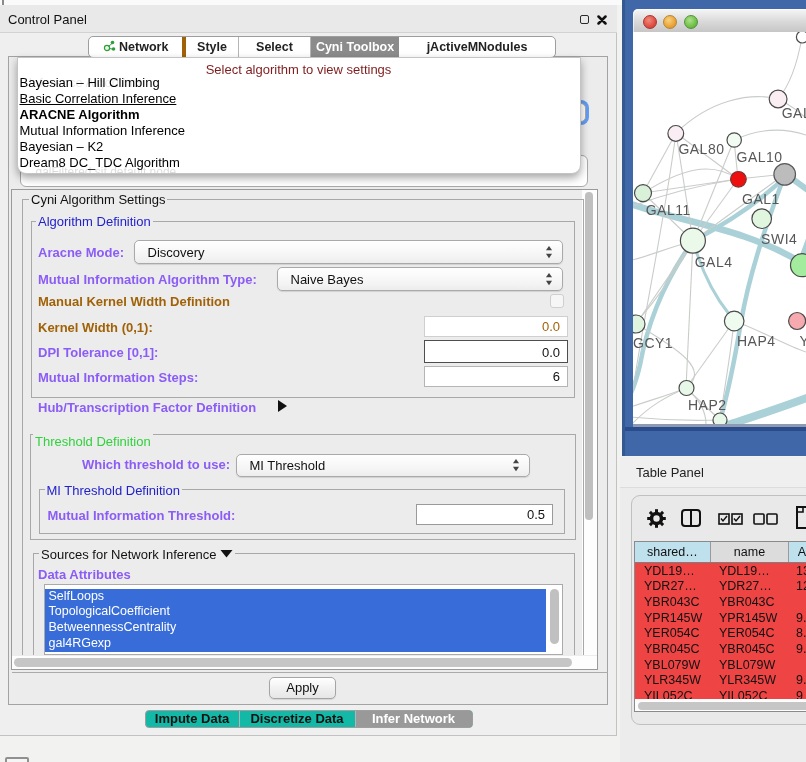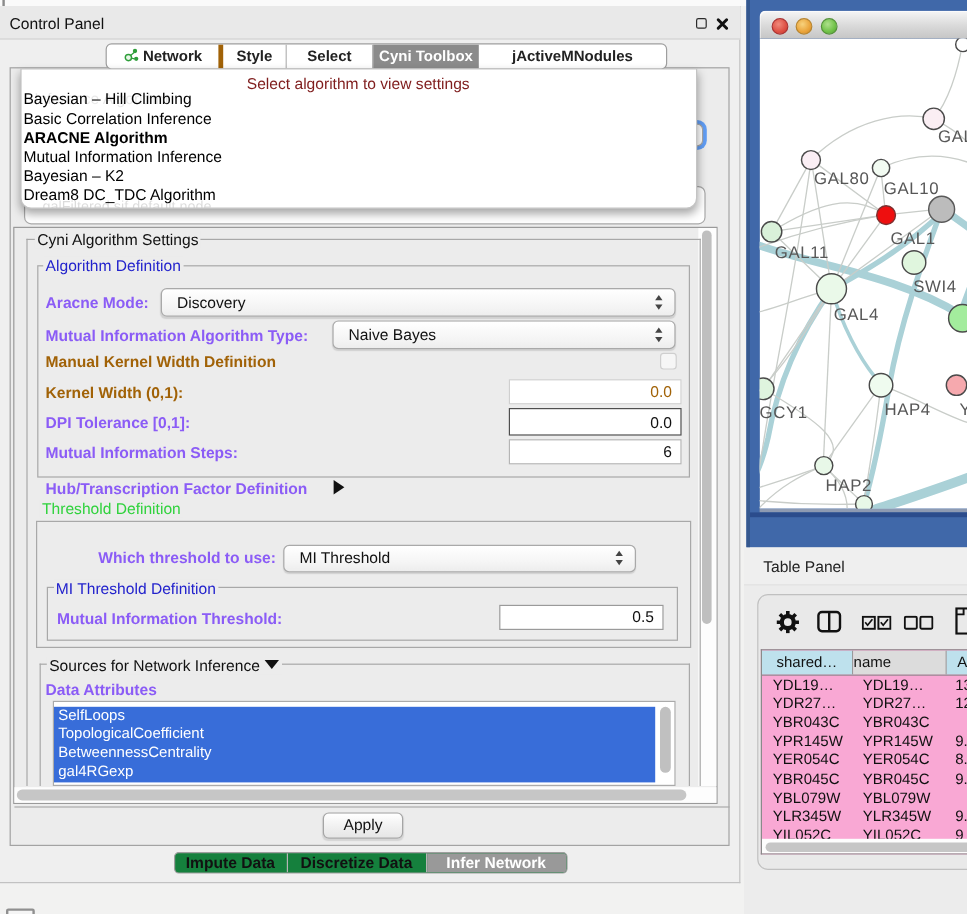--- a/index.html
+++ b/index.html
@@ -97,21 +97,21 @@
 <div class="fld" style="left:424px;top:365.5px;width:144px;height:21.5px;border:1px solid #b5b5b5;box-sizing:border-box;">
     <span>6</span>
   </div>
 
 <div class="lbl" style="left:38px;top:400px;">Hub/Transcription Factor Definition</div>
 <svg class="abs" style="left:276px;top:399px;" width="12" height="14" viewBox="0 0 12 14">
     <path d="M2 1 L11 7 L2 13 Z" fill="#111"></path>
   </svg>
 
 <div class="etch" style="left:29.5px;top:434px;width:544px;height:104px;"></div>
-<div class="gtitle" style="left:33px;top:416px;color:#2fd23c;">Threshold Definition</div>
+<div class="gtitle" style="left:33px;top:434px;color:#2fd23c;">Threshold Definition</div>
 
 <div class="lbl" style="left:0;width:230px;top:457px;text-align:right;">Which threshold to use:</div>
 <div class="combo" style="left:235.5px;top:453.5px;width:292px;height:21.5px;">
     <span class="tx">MI Threshold</span>
   <svg class="arr" width="9" height="16" viewBox="0 0 9 16">
       <path d="M4.5 1 L8 6 H1 Z" fill="#444"></path>
       <path d="M4.5 15 L1 10 H8 Z" fill="#444"></path>
     </svg>
   </div>
 
@@ -129,35 +129,35 @@
     </svg></div>
 <div class="lbl" style="left:38px;top:567px;">Data Attributes</div>
 
 <div class="abs" style="left:44px;top:583.5px;width:518.5px;height:71px;background:#fff;border:1px solid #aaa;box-sizing:border-box;"></div>
 <div class="abs" style="left:45px;top:588.5px;width:501px;height:63px;background:#386dd9;color:#fff;font-size:12.5px;line-height:15.7px;padding-left:3.5px;box-sizing:border-box;overflow:hidden;">SelfLoops<br>TopologicalCoefficient<br>BetweennessCentrality<br>gal4RGexp</div>
 <div class="abs" style="left:549.5px;top:588.5px;width:9px;height:55px;background:#c0c0c0;border-radius:4.5px;"></div>
 
 <div class="abs" style="left:11.5px;top:671.5px;width:596px;height:1px;background:#aaa;"></div>
 <div class="abs" style="left:269px;top:677px;width:67px;height:21.5px;background:linear-gradient(#ffffff,#efefef 60%,#e6e6e6);border:1px solid #a5a5a5;border-radius:5px;box-sizing:border-box;text-align:center;font-size:13px;line-height:20px;color:#111;box-shadow:0 1px 1px rgba(0,0,0,0.1);">Apply</div>
 
-<div class="abs" style="left:144.5px;top:710px;height:16px;background:#15803d;border:1px solid #9e9e9e;border-radius:4px;display:flex;font-size:13px;font-weight:bold;color:#111;line-height:16px;overflow:hidden;justify-content:space-between;">
+<div class="abs" style="left:144.5px;top:710px;height:16px;background:#14b8a6;border:1px solid #9e9e9e;border-radius:4px;display:flex;font-size:13px;font-weight:bold;color:#111;line-height:16px;overflow:hidden;justify-content:space-between;">
   <div style="width:93px;text-align:center;border-right:1px solid #b5b5b5;">Impute Data</div>
   <div style="width:115px;text-align:center;border-right:1px solid #b5b5b5;">Discretize Data</div>
   <div style="width:116px;text-align:center;background:#999;color:#fff;">Infer Network</div>
 </div>
 
 <div class="abs" style="left:5px;top:757px;width:20px;height:10px;background:#f5f5f5;border:2px solid #909090;border-radius:2px;"></div>
 
 <div class="abs" id="popup" style="left:16.5px;top:57px;width:564px;height:117px;background:#fff;border:1px solid #c4c4c4;border-radius:0 0 9px 9px;box-shadow:0 4px 8px rgba(0,0,0,0.35);box-sizing:border-box;overflow:hidden;">
   <div style="position:absolute;left:0;top:4px;width:100%;text-align:center;font-size:13px;color:#7f1d1d;">Select algorithm to view settings</div>
   <div style="position:absolute;left:11px;top:17px;font-weight:normal;font-size:13px;color:rgba(0,0,0,0.09);">Inference Algorithm</div>
   <div style="position:absolute;left:18px;top:107px;font-size:12px;color:rgba(0,0,0,0.14);">galFiltered.sif default node</div>
   <div style="position:absolute;left:0px;top:16.5px;font-size:13px;color:#000;line-height:16.1px;padding-left:0;">
     <div style="padding-left:2px;">Bayesian – Hill Climbing</div>
-    <div style="padding-left:2px;">Basic Correlation Inference</div>
+    <div style="padding-left:2px;text-decoration:underline;">Basic Correlation Inference</div>
     <div style="padding-left:2px;font-weight:bold;">ARACNE Algorithm</div>
     <div style="padding-left:2px;text-align:center;">Mutual Information Inference</div>
     <div style="padding-left:2px;">Bayesian – K2</div>
     <div style="padding-left:2px;">Dream8 DC_TDC Algorithm</div>
   </div>
 </div>
 
 <div class="abs" style="left:622px;top:0;width:184px;height:456px;background:#4068a9;"></div>
 <div class="abs" style="left:622px;top:0;width:3px;height:456px;background:#35588f;"></div>
 
@@ -275,24 +275,24 @@
   </svg>
 <svg class="abs" style="left:752.5px;top:512.5px;" width="25" height="12" viewBox="0 0 25 12">
     <rect x="1" y="1" width="10" height="10" fill="none" stroke="#111" stroke-width="1.6" rx="1"></rect>
     <rect x="14" y="1" width="10" height="10" fill="none" stroke="#111" stroke-width="1.6" rx="1"></rect>
   </svg>
 <svg class="abs" style="left:796px;top:506px;" width="10" height="23" viewBox="0 0 10 23">
     <path d="M1 1 H14 V22 H1 Z" fill="none" stroke="#111" stroke-width="2"></path>
     <path d="M1 6 H7 V1" fill="none" stroke="#111" stroke-width="1.6"></path>
   </svg>
 
-<div class="abs" style="left:633.5px;top:540.5px;width:172.5px;height:171.5px;background:#f9a8d4;border:1px solid #8a8a8a;border-right:none;box-sizing:border-box;overflow:hidden;">
+<div class="abs" style="left:633.5px;top:540.5px;width:172.5px;height:171.5px;background:#ef4444;border:1px solid #8a8a8a;border-right:none;box-sizing:border-box;overflow:hidden;">
   <div style="position:absolute;left:0;top:0;height:21.5px;width:100%;display:flex;font-size:12.5px;color:#111;border-bottom:1px solid #7e7e7e;box-sizing:border-box;">
     <div style="width:78px;background:#bee1ed;border-right:1px solid #9a9a9a;text-align:center;line-height:21px;">shared…</div>
-    <div style="width:78.5px;background:#dcdcdc;border-right:1px solid #9a9a9a;line-height:21px;">name</div>
+    <div style="width:78.5px;background:#dcdcdc;border-right:1px solid #9a9a9a;text-align:center;line-height:21px;">name</div>
     <div style="flex:1;background:#bee1ed;text-align:left;line-height:21px;padding-left:9px;">A</div>
   </div>
   <div style="position:absolute;left:0;top:22px;font-size:12.5px;color:#111;line-height:15.7px;">
     <div style="position:absolute;left:9.5px;top:0;white-space:pre;">YDL19…
 YDR27…
 YBR043C
 YPR145W
 YER054C
 YBR045C
 YBL079W

